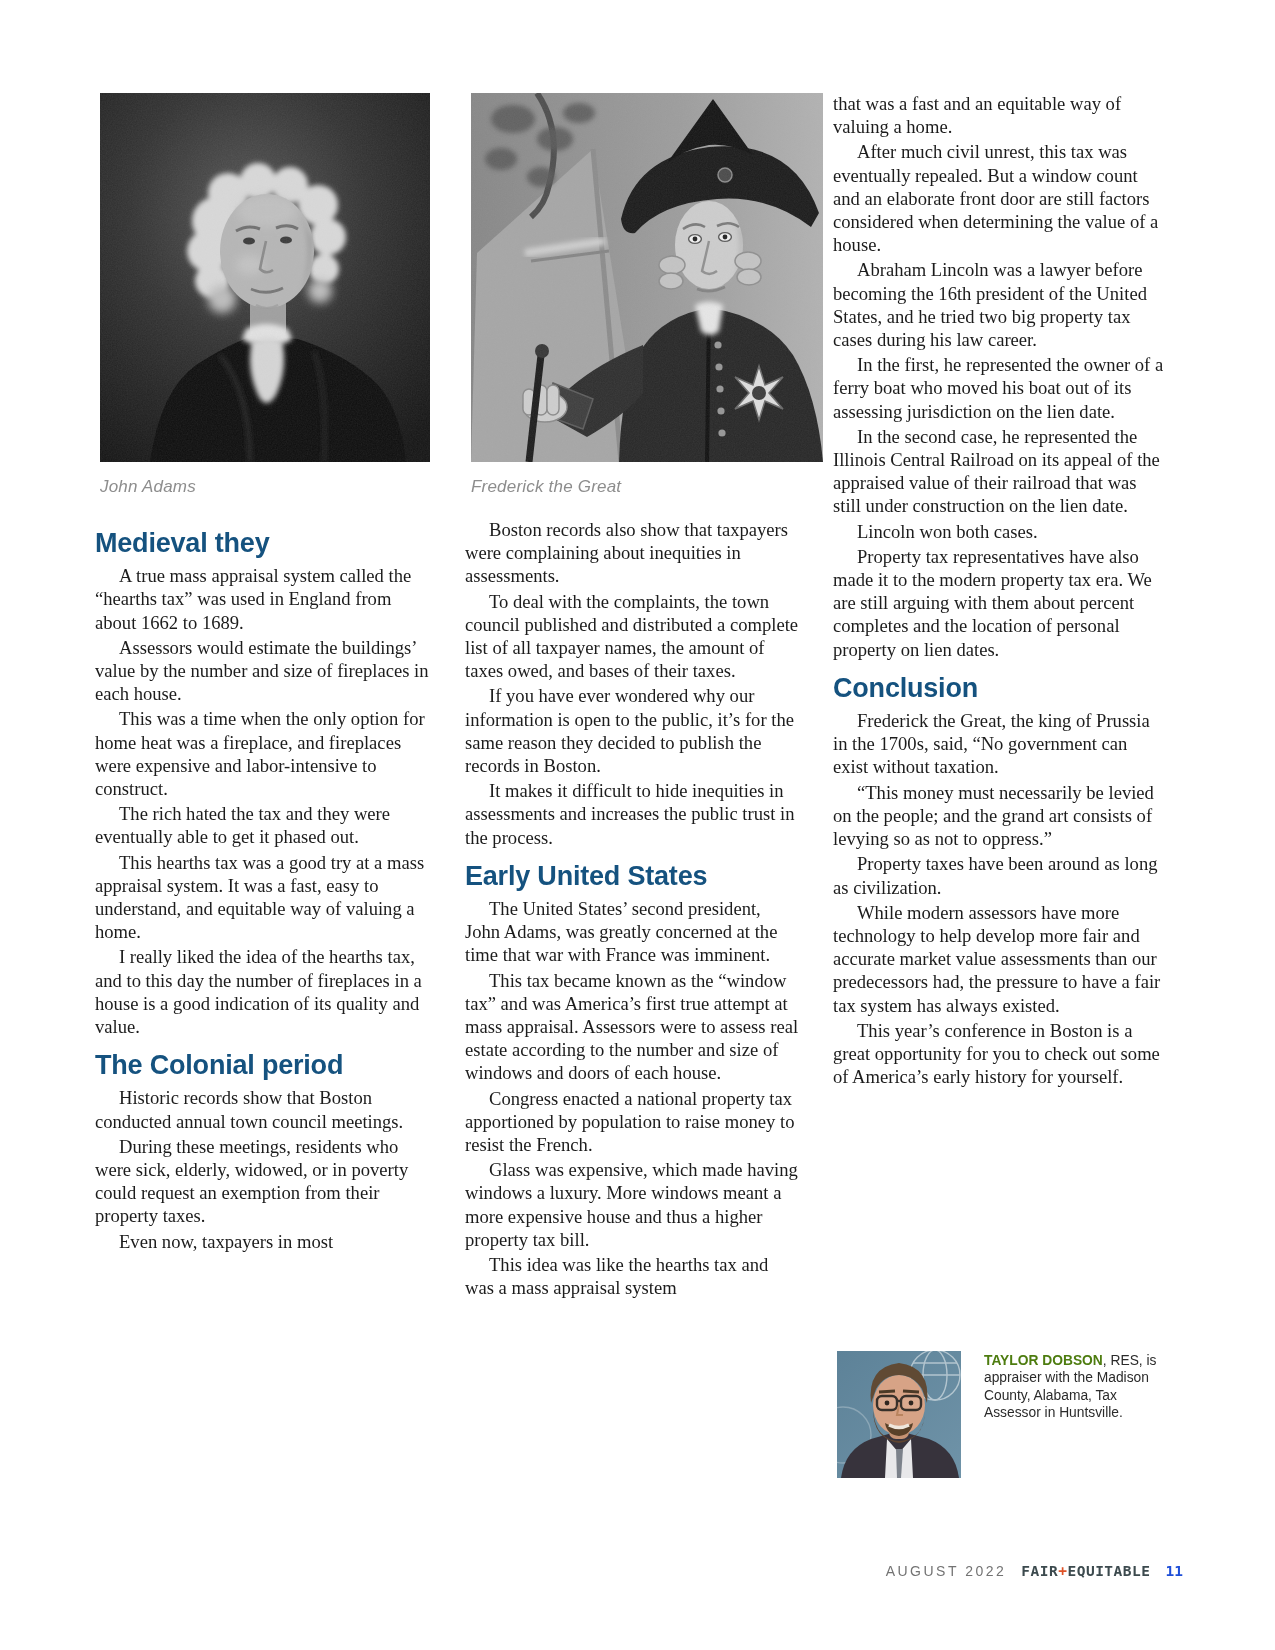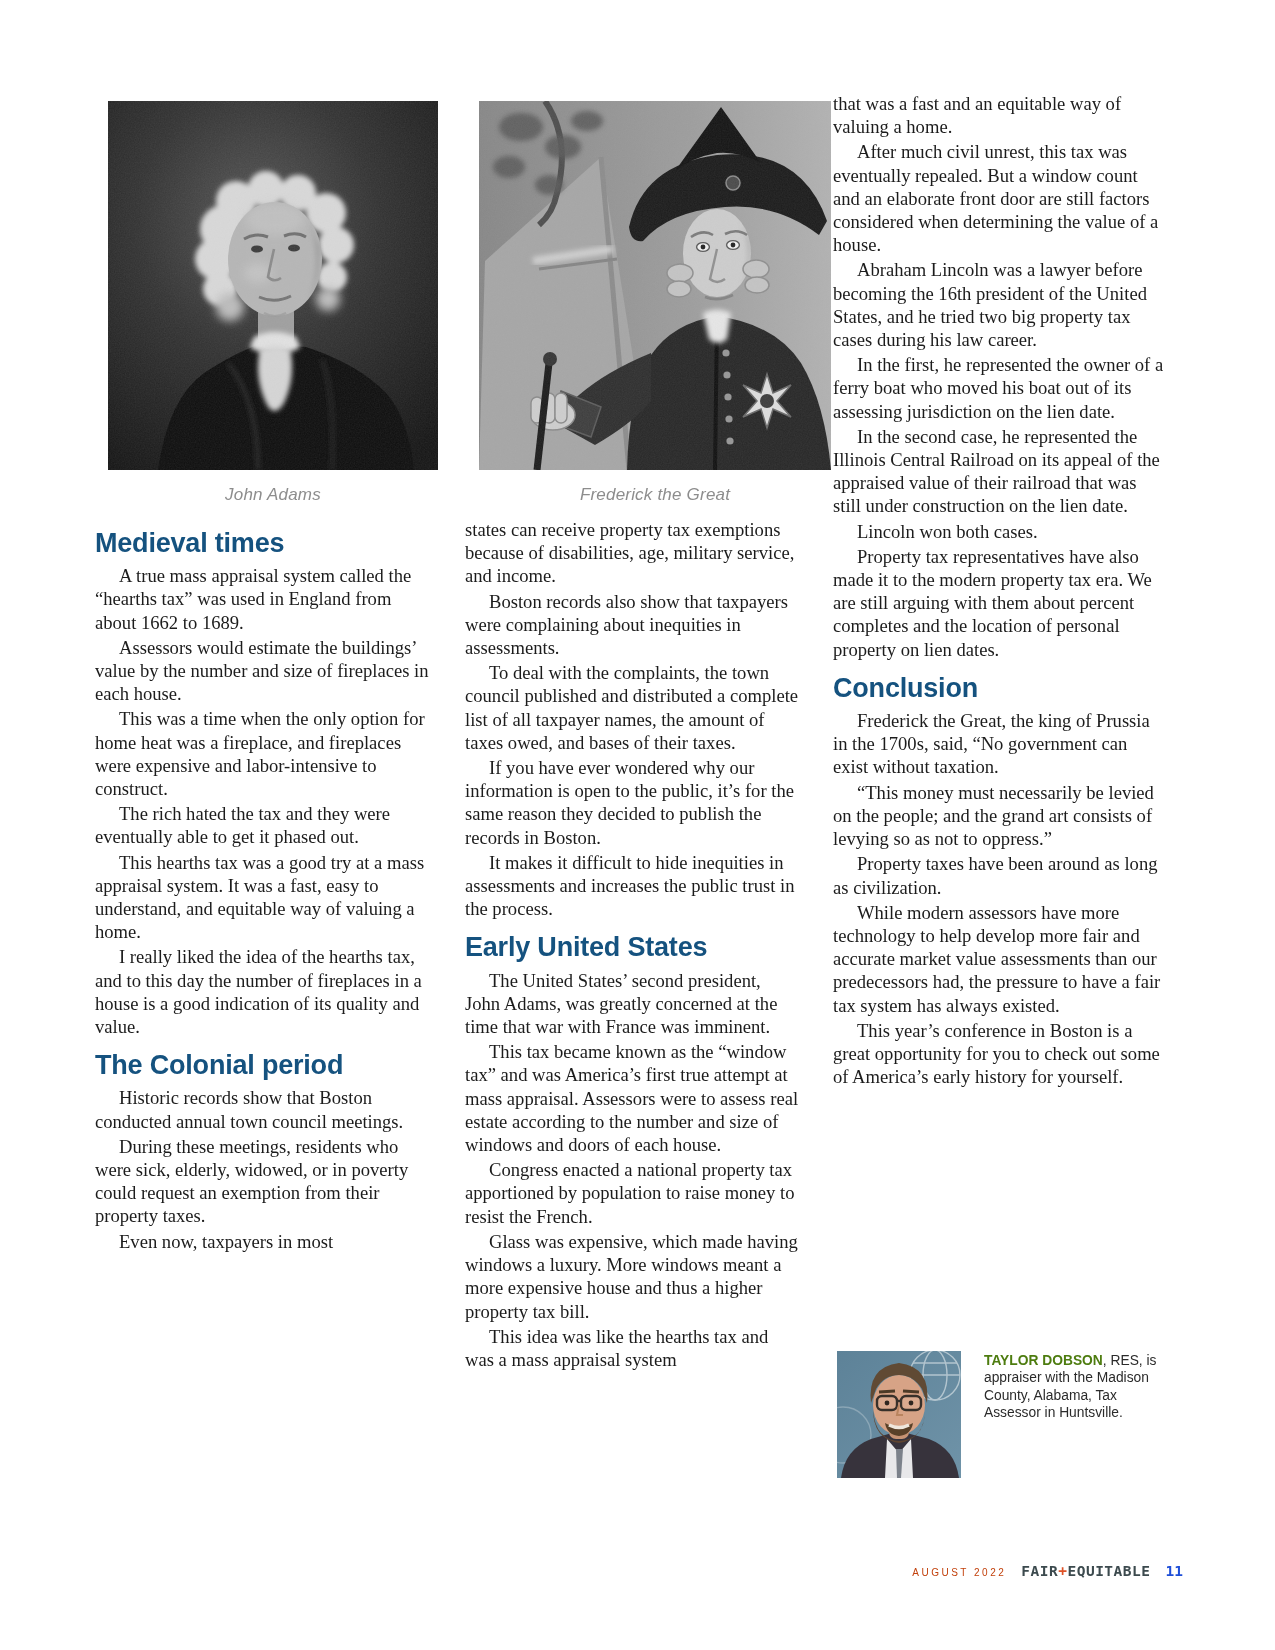--- a/index.html
+++ b/index.html
@@ -1,39 +1,39 @@
 <!DOCTYPE html>
 <html><head>
 <meta charset="utf-8">
 <style>
   html,body{margin:0;padding:0;background:#ffffff;}
   .page{position:relative;width:1275px;height:1650px;background:#ffffff;overflow:hidden;
         font-family:"Liberation Serif",serif;}
-  figure{position:absolute;margin:16px;text-align:center;}
+  figure{position:absolute;margin:8px;}
   figure svg{display:block;}
   .fig-caption{font-family:"Liberation Sans",sans-serif;font-style:italic;font-size:17px;
                color:#8d8d8d;margin-top:15px;letter-spacing:.2px;}
   .col{position:absolute;width:334px;font-size:18.6px;line-height:23.2px;color:#1c1c1c;}
   .col p{margin:2px 0 0 0;text-indent:24px;}
   .col p.no-indent{text-indent:0;}
   .col h2{font-family:"Liberation Sans",sans-serif;font-weight:700;font-size:27px;
           color:#15527f;margin:16px 0 9px 0;letter-spacing:-.2px;}
   #col1{left:95px;top:516px;}
   #col2{left:465px;top:516px;}
   #col3{left:833px;top:90px;}
   #fig1{left:92px;top:85px;}
   #fig2{left:463px;top:85px;}
   .bio-photo{position:absolute;left:837px;top:1351px;width:124px;height:127px;}
   .bio-photo svg{display:block;}
   .bio-text{position:absolute;left:984px;top:1352px;width:188px;
             font-family:"Liberation Sans",sans-serif;font-size:13.8px;line-height:17.4px;color:#2b2b2b;}
   .bio-name{font-weight:700;color:#4d7c0f;}
   .footer{position:absolute;top:1563px;right:92px;display:flex;align-items:baseline;gap:15px;
           font-family:"Liberation Sans",sans-serif;}
-  .footer-issue{font-size:10px;color:#c2410c;letter-spacing:2.5px;}
+  .footer-issue{font-size:14px;color:#737373;letter-spacing:2.5px;}
   .footer-brand{font-family:"DejaVu Sans Mono",monospace;font-weight:700;font-size:14.5px;
                 color:#3c4a4e;letter-spacing:.5px;}
   .footer-plus{color:#de5227;}
   .footer-page{font-family:"DejaVu Sans Mono",monospace;font-weight:700;font-size:14.5px;color:#1d4ed8;}
 </style>
 </head>
 <body>
 
 <div class="page">
 
@@ -180,34 +180,33 @@
         <rect x="76" y="292" width="12" height="30" rx="6"></rect>
       </g>
       <line x1="70" y1="262" x2="58" y2="369" stroke="#1c1c1c" stroke-width="7"></line>
       <circle cx="71" cy="258" r="7" fill="#353535"></circle>
       <rect width="352" height="369" filter="url(#grainB)" opacity=".9"></rect>
     </svg>
     <figcaption class="fig-caption">Frederick the Great</figcaption>
   </figure>
 
   <div id="col1" class="col">
-      <h2>Medieval times</h2>
+      <h2>Medieval they</h2>
       <p>A true mass appraisal system called the “hearths tax” was used in England from about 1662 to 1689.</p>
       <p>Assessors would estimate the buildings’ value by the number and size of fireplaces in each house.</p>
       <p>This was a time when the only option for home heat was a fireplace, and fireplaces were expensive and labor-intensive to construct.</p>
       <p>The rich hated the tax and they were eventually able to get it phased out.</p>
       <p>This hearths tax was a good try at a mass appraisal system.  It was a fast, easy to understand, and equitable way of valuing a home.</p>
       <p>I really liked the idea of the hearths tax, and to this day the number of fireplaces in a house is a good indication of its quality and value.</p>
       <h2>The Colonial period</h2>
       <p>Historic records show that Boston conducted annual town council meetings.</p>
       <p>During these meetings, residents who were sick, elderly, widowed, or in poverty could request an exemption from their property taxes.</p>
       <p>Even now, taxpayers in most</p>
     </div>
   <div id="col2" class="col">
-      <p class="no-indent">states can receive property tax exemptions because of disabilities, age, military service, and income.</p>
       <p>Boston records also show that taxpayers were complaining about inequities in assessments.</p>
       <p>To deal with the complaints, the town council published and distributed a complete list of all taxpayer names, the amount of taxes owed, and bases of their taxes.</p>
       <p>If you have ever wondered why our information is open to the public, it’s for the same reason they decided to publish the records in Boston.</p>
       <p>It makes it difficult to hide inequities in assessments and increases the public trust in the process.</p>
       <h2>Early United States</h2>
       <p>The United States’ second president, John Adams, was greatly concerned at the time that war with France was imminent.</p>
       <p>This tax became known as the “window tax” and was America’s first true attempt at mass appraisal. Assessors were to assess real estate according to the number and size of windows and doors of each house.</p>
       <p>Congress enacted a national property tax apportioned by population to raise money to resist the French.</p>
       <p>Glass was expensive, which made having windows a luxury. More windows meant a more expensive house and thus a higher property tax bill.</p>
       <p>This idea was like the hearths tax and was a mass appraisal system</p>

